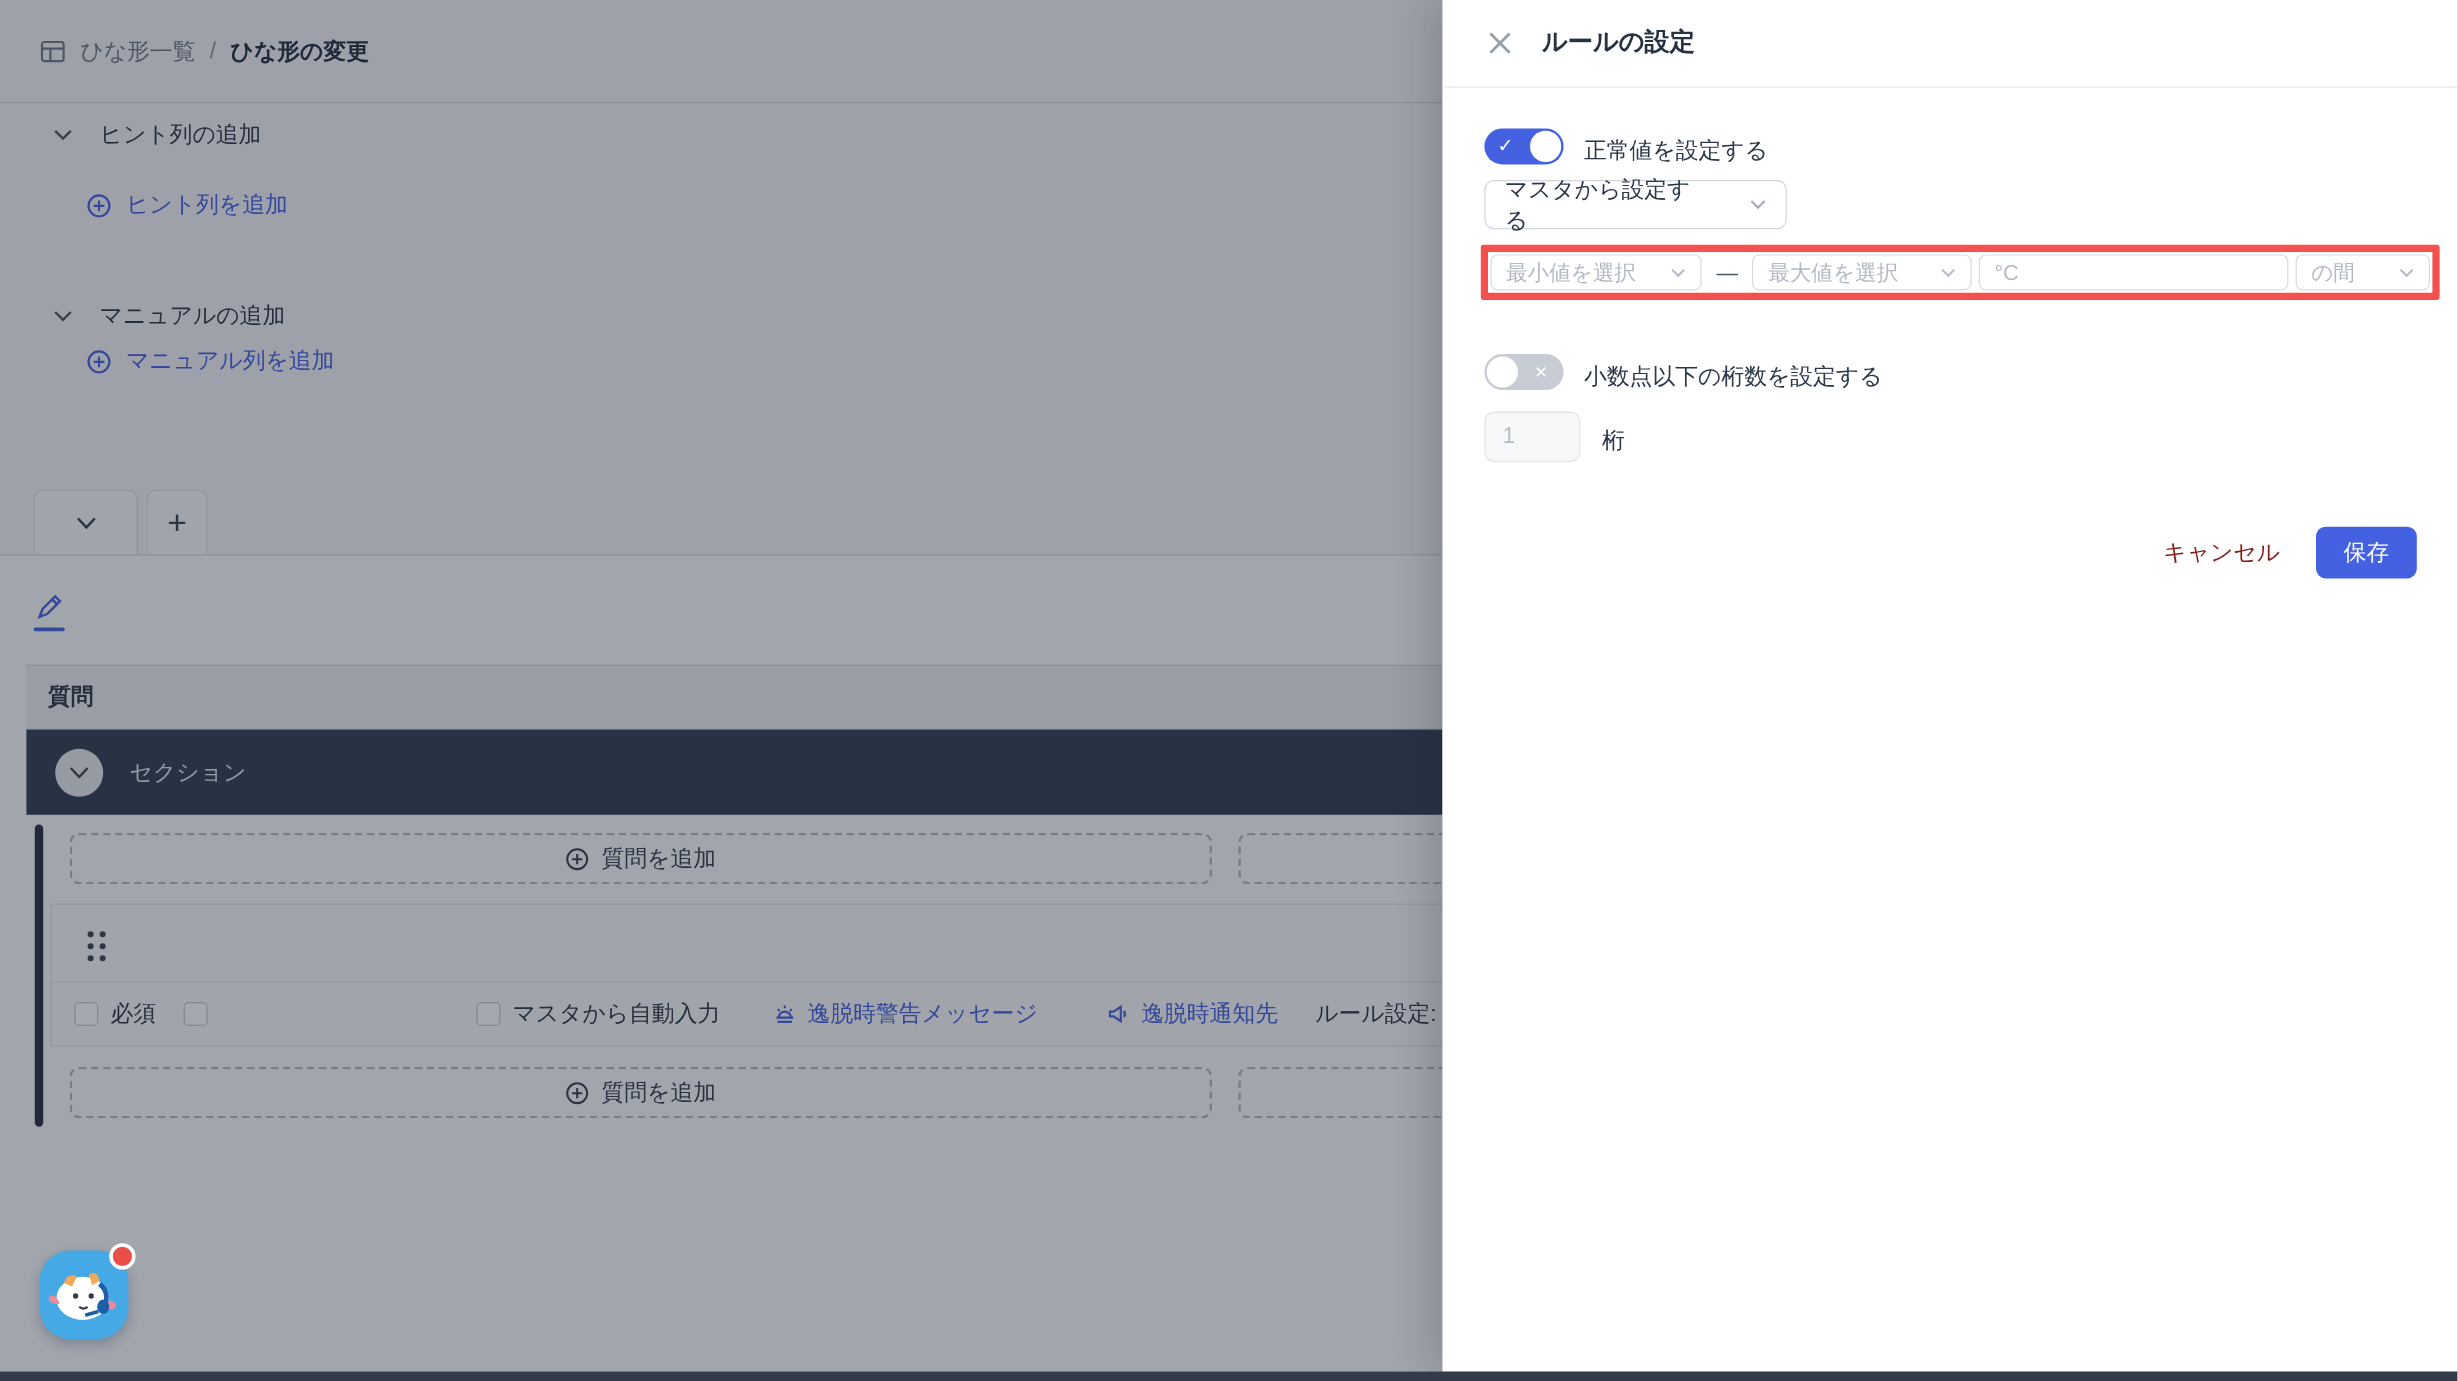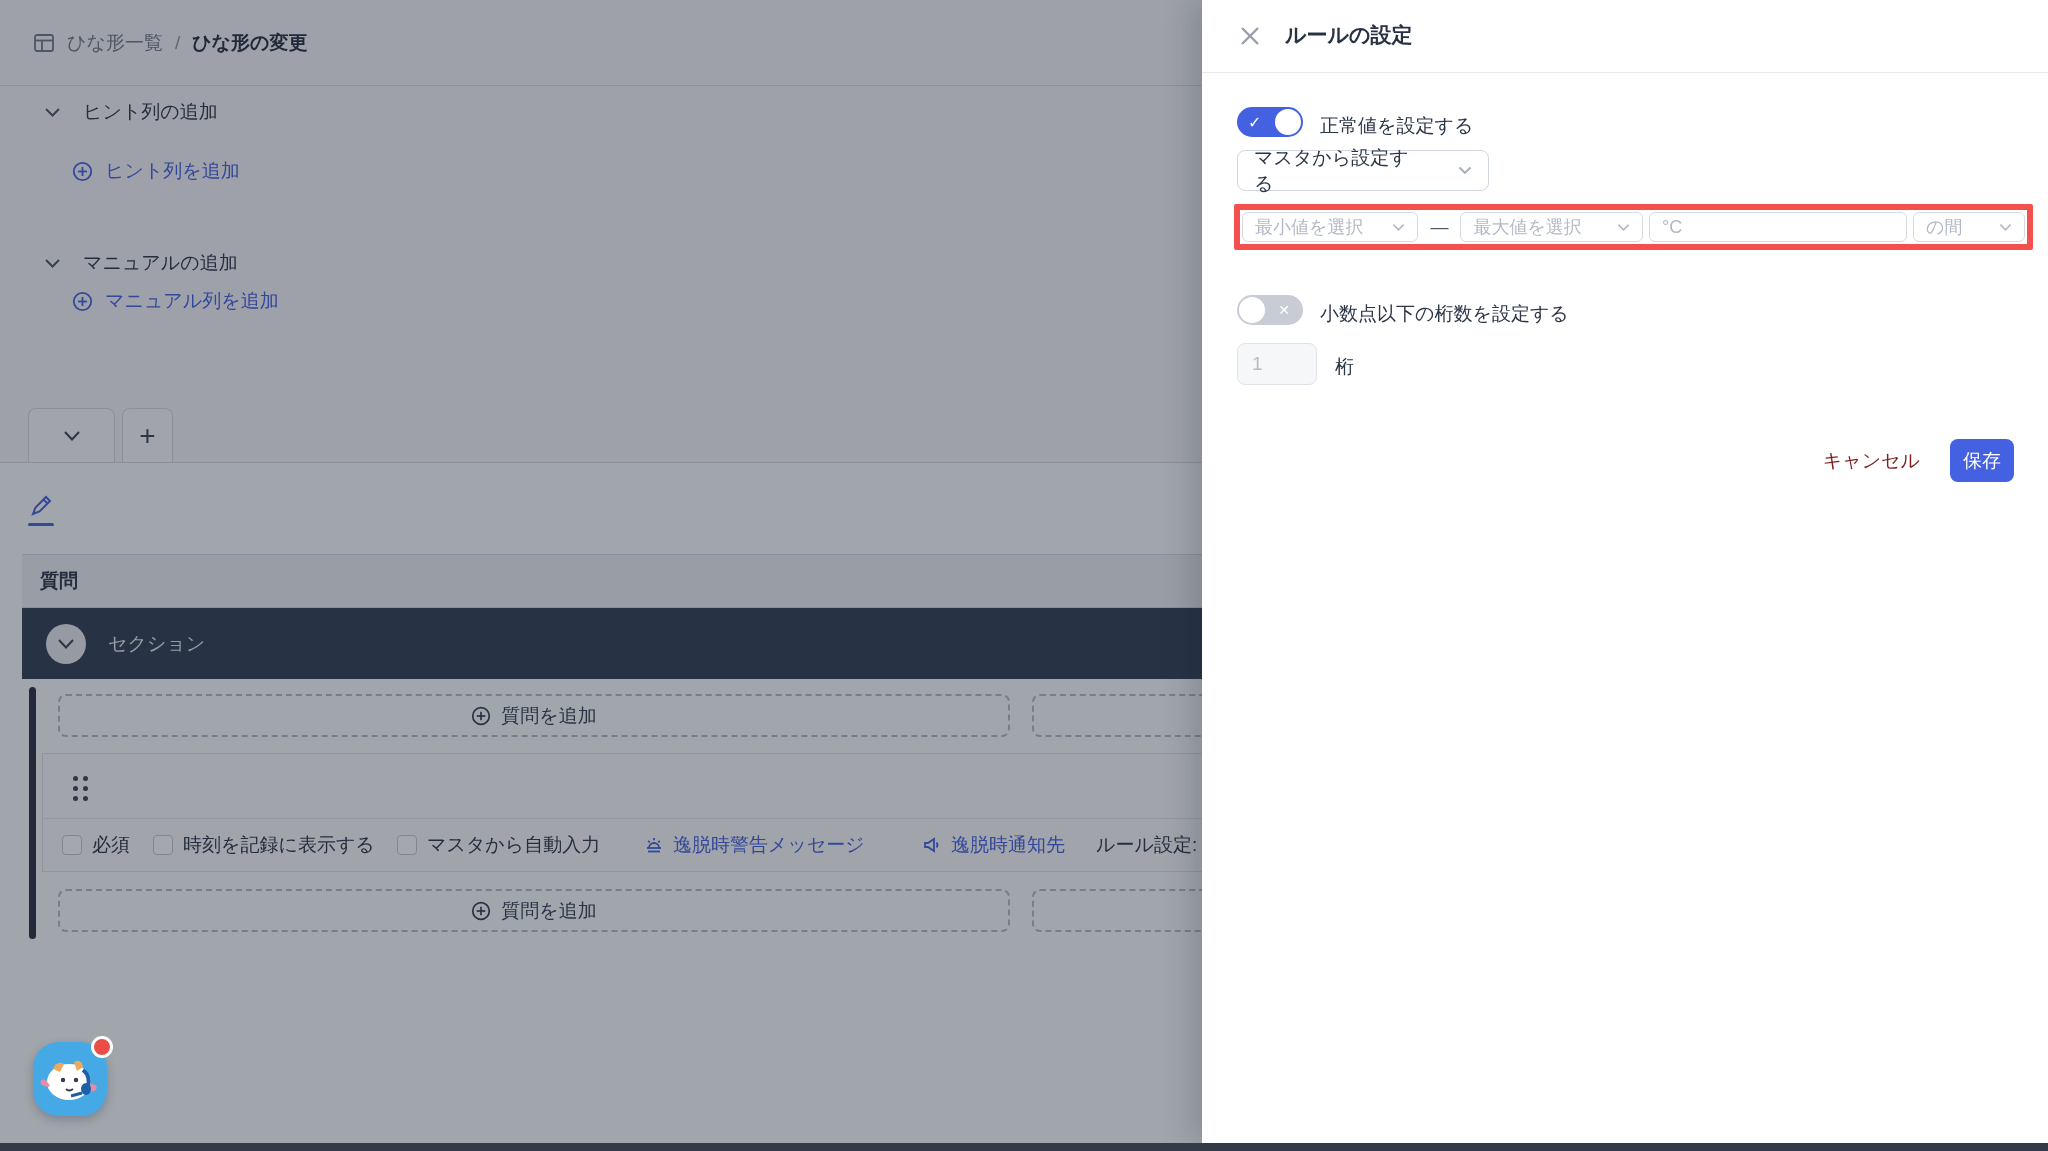--- a/index.html
+++ b/index.html
@@ -78,21 +78,21 @@
   .mini-field { height:30px; border:1px solid #D6DAE0; border-radius:6px; background:#fff; display:flex; align-items:center; font-size:18px; }
   .mini-select { justify-content:space-between; padding:0 12px; color:#B3B9C4; cursor:pointer;font-family:Liberation Mono, monospace; }
   .range-dash { flex:0 0 30px; text-align:center; color:#4A5565; font-size:18px; }
   .unit-input { flex:0 0 104px; border:1px solid #D6DAE0; border-radius:6px; height:30px; padding:0 12px; font-size:18px; color:#B3B9C4; font-family:inherit; }
   .unit-input::placeholder { color:#B3B9C4; }
 
   .digits-input { position:absolute; left:35px; top:343px; width:80px; height:42px; border:1px solid #E0E3E8; border-radius:8px; background:#F6F7F9; color:#B6BCC6; font-size:19px; padding:0 14px; font-family:inherit; }
 
   .drawer-actions { position:absolute; left:0; right:34px; top:439px; height:43px; display:flex; align-items:center; justify-content:flex-end; gap:30px; }
   .cancel-link { font-size:19px; color:#7f1d1d; cursor:pointer; }
-  .save-btn { width:64px; height:43px; border:none; border-radius:8px; background:#4361E0; color:#fff; font-size:19px; cursor:pointer; font-family:inherit; }
+  .save-btn { width:84px; height:43px; border:none; border-radius:8px; background:#4361E0; color:#fff; font-size:19px; cursor:pointer; font-family:inherit; }
 
   .window-bottom { position:absolute; left:0; bottom:0; width:100%; height:8px; background:#323B47; z-index:20; }
 
   svg { display:block; }
 </style>
 </head>
 <body>
 
 <div class="stage">
 
@@ -210,21 +210,20 @@
             <i></i>
             <i></i>
         </div>
         <div class="qcard-divider"></div>
 
         <div class="opt-row">
           <span class="cb" style="left:19px;"></span>
           <span class="opt-label" style="left:49px;">必須</span>
 
           <span class="cb" style="left:110px;"></span>
-          <span class="opt-label" style="left:140px;">時刻を記録に表示する</span>
 
           <span class="cb" style="left:354px;"></span>
           <span class="opt-label" style="left:384px;">マスタから自動入力</span>
 
           <span class="opt-link" style="left:601px;">
             <span>
               <svg width="20" height="20" viewBox="0 0 20 20" fill="none" stroke="#4361E0" stroke-width="1.8">
                 <path d="M5 13 a5 5 0 0 1 10 0"></path>
                 <line x1="3" y1="13" x2="17" y2="13"></line>
                 <line x1="10" y1="3" x2="10" y2="5.2"></line>

